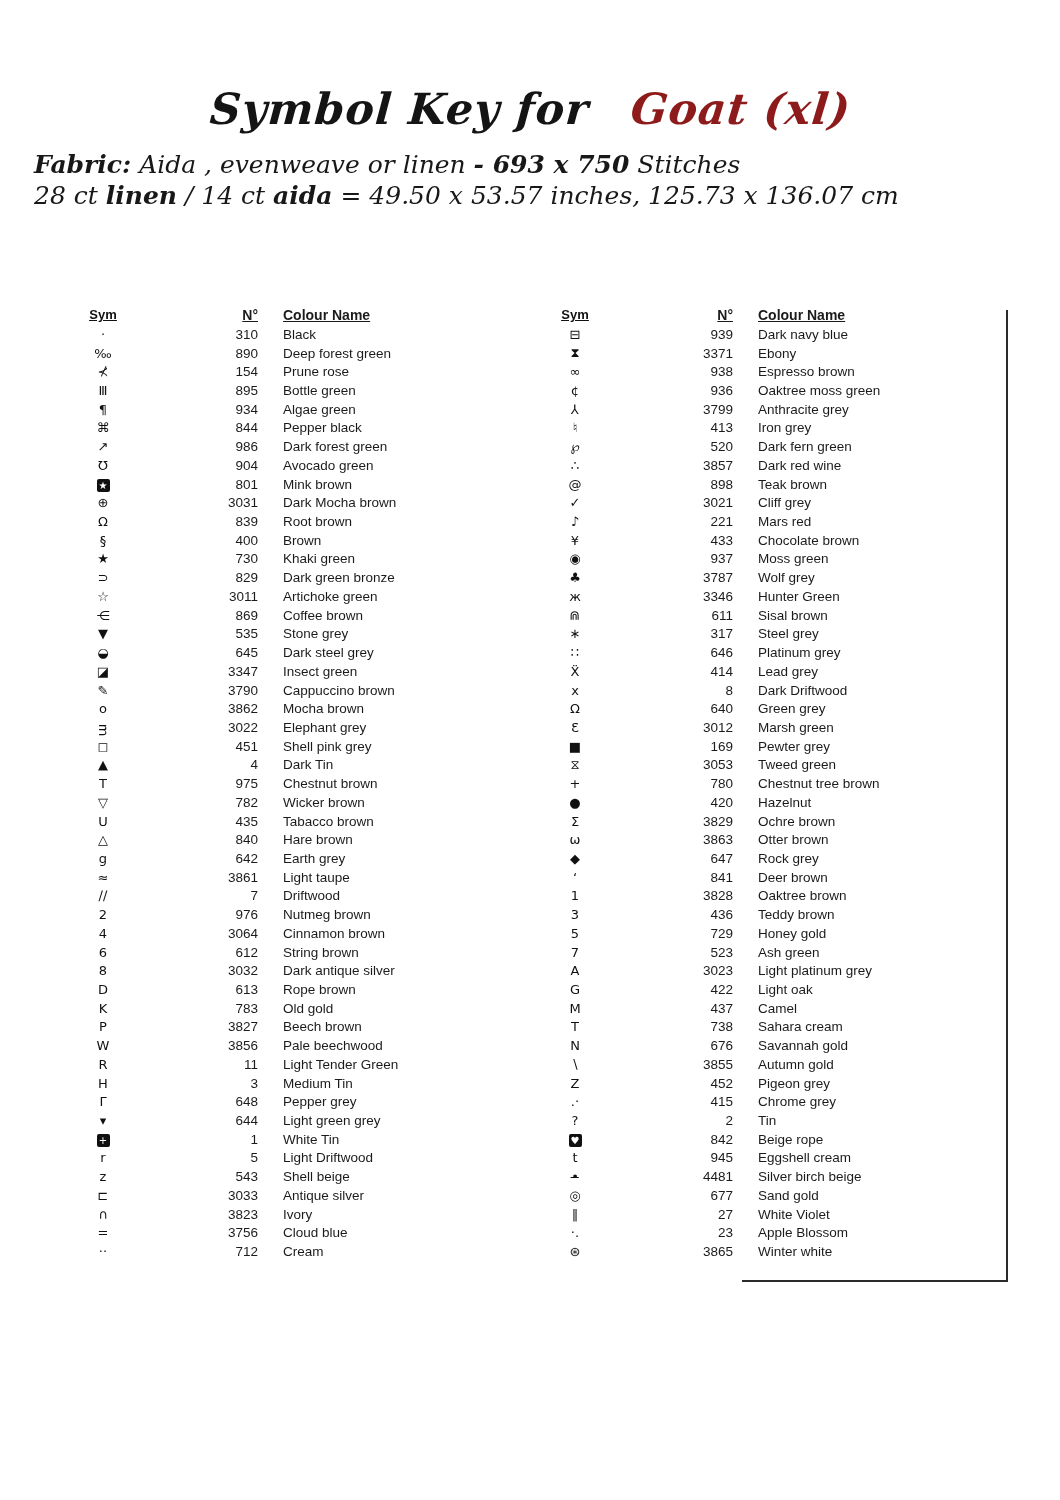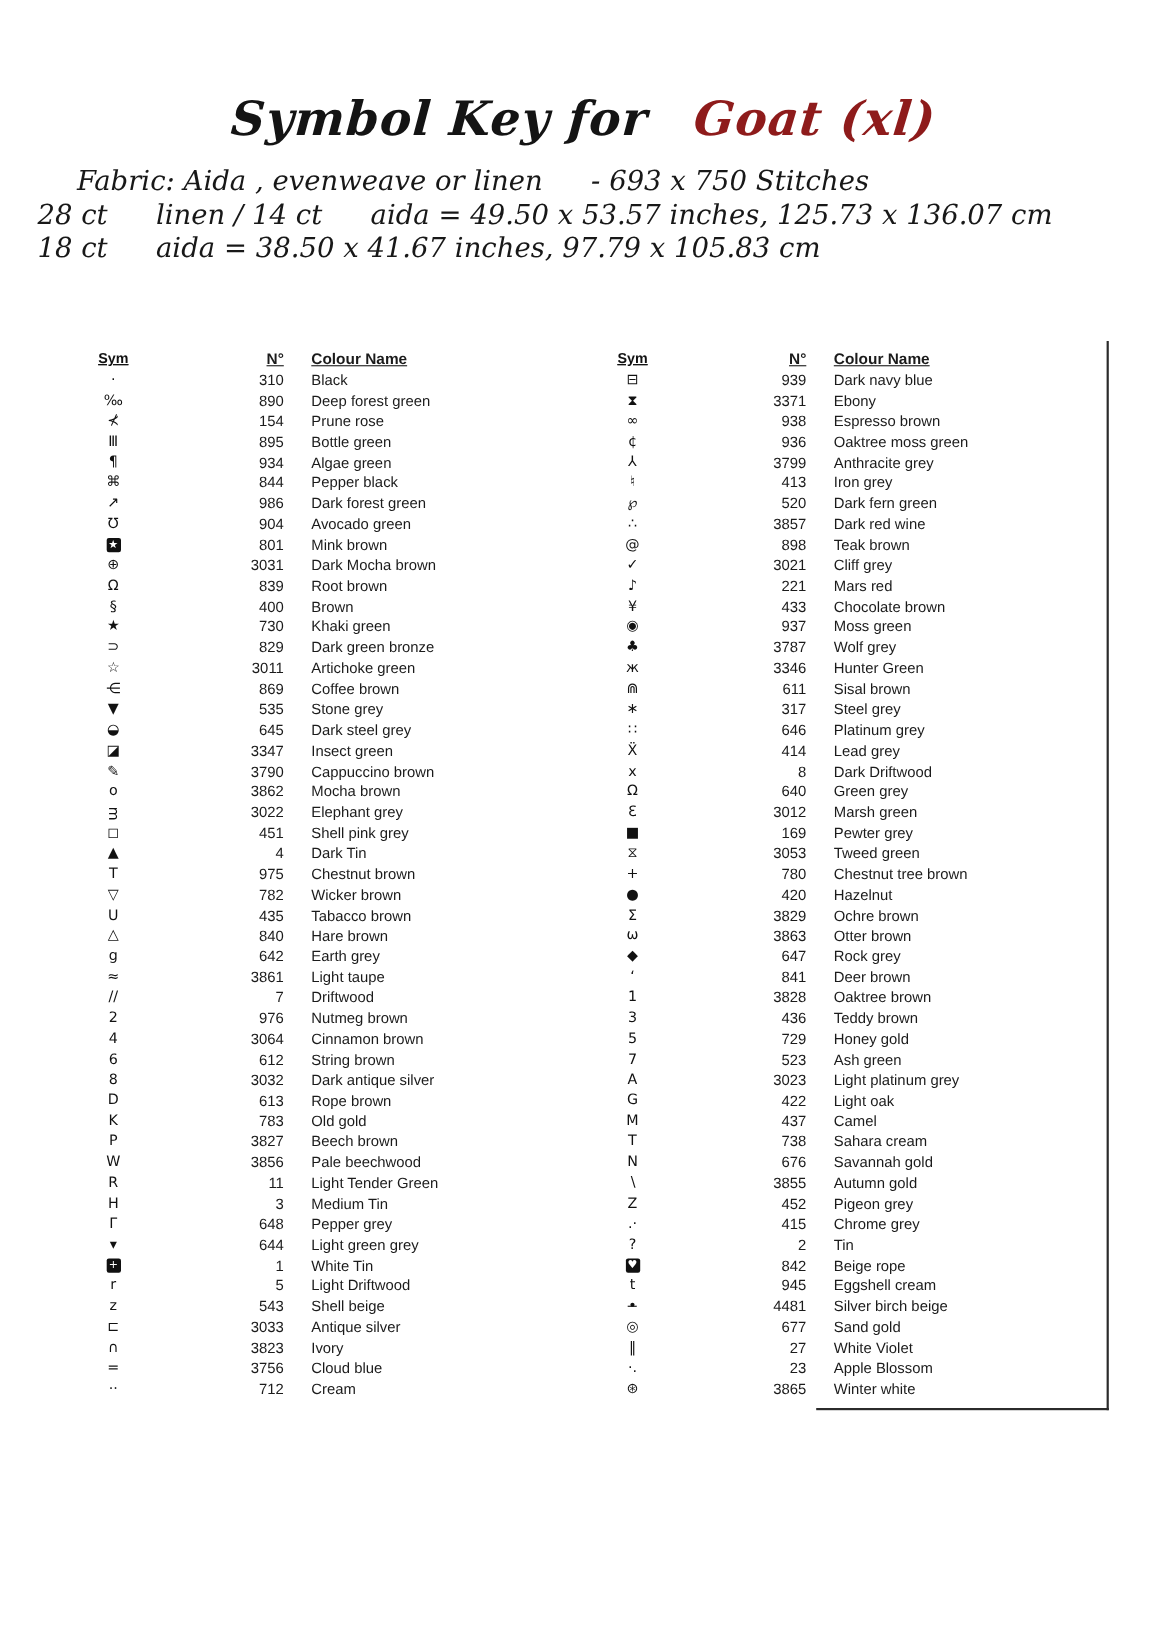--- a/index.html
+++ b/index.html
@@ -10,24 +10,24 @@
   .title{position:absolute;top:84px;left:0;width:100%;text-align:center;
          font-family:"DejaVu Serif",serif;font-style:italic;font-weight:700;
          font-size:43px;letter-spacing:1px;white-space:nowrap;}
   .title .t-black{color:#141414;transform:skewX(-4deg);display:inline-block;}
   .title .t-red{display:inline-block;margin-left:26px;transform:skewX(-6deg);}
 
   
   .fabric{position:absolute;top:150px;left:34px;right:16px;
           font-family:"DejaVu Serif",serif;font-style:italic;font-size:25px;
           line-height:30.5px;color:#181818;}
-  .fabric .b{font-weight:400;margin-left:36px;}
+  .fabric .b{font-weight:700;}
 
   
-  .colgroup{position:absolute;top:315px;}
+  .colgroup{position:absolute;top:304px;}
   .colgroup.left{left:60px;width:470px;}
   .colgroup.right{left:540px;width:470px;}
   .hrow,.row{display:flex;align-items:center;}
   .hrow{height:21px;font-weight:700;font-size:14px;}
   .hrow span{text-decoration:underline;}
   .row{height:18.72px;font-size:13.5px;}
   .cell{display:block;}
   .sym{text-align:center;font-family:"DejaVu Sans",sans-serif;font-size:13px;color:#111;}
   .left .sym{width:86px;} .left .num{width:112px;} 
   .right .sym{width:70px;} .right .num{width:123px;}
@@ -51,21 +51,20 @@
 <div id="page">
 
   <div class="title">
     <span class="t-black">Symbol Key for</span>
     <span class="t-red" id="title-name" style="color: rgb(142, 27, 27);">Goat (xl)</span>
   </div>
 
   <div class="fabric" id="fabric-block">
       <div class="fabric-line"><span class="b">Fabric:</span><span>  Aida , evenweave or  linen </span><span class="b">- 693 x 750</span><span> Stitches</span></div>
       <div class="fabric-line"><span>28 ct </span><span class="b">linen</span><span> / 14 ct </span><span class="b">aida</span><span> = 49.50 x 53.57 inches, 125.73 x 136.07 cm</span></div>
-      <div class="fabric-line"><span>18 ct </span><span class="b">aida</span><span>  = 38.50 x 41.67 inches, 97.79 x 105.83 cm</span></div>
     </div>
 
   <div class="colgroup left" id="col-left">
     <div class="hrow">
       <span class="cell sym"><span>Sym</span></span>
       <span class="cell num"><span>N°</span></span>
       <span class="cell name"><span>Colour Name</span></span>
     </div>
   <div class="row">
         <span class="cell sym"><span>·</span></span>

